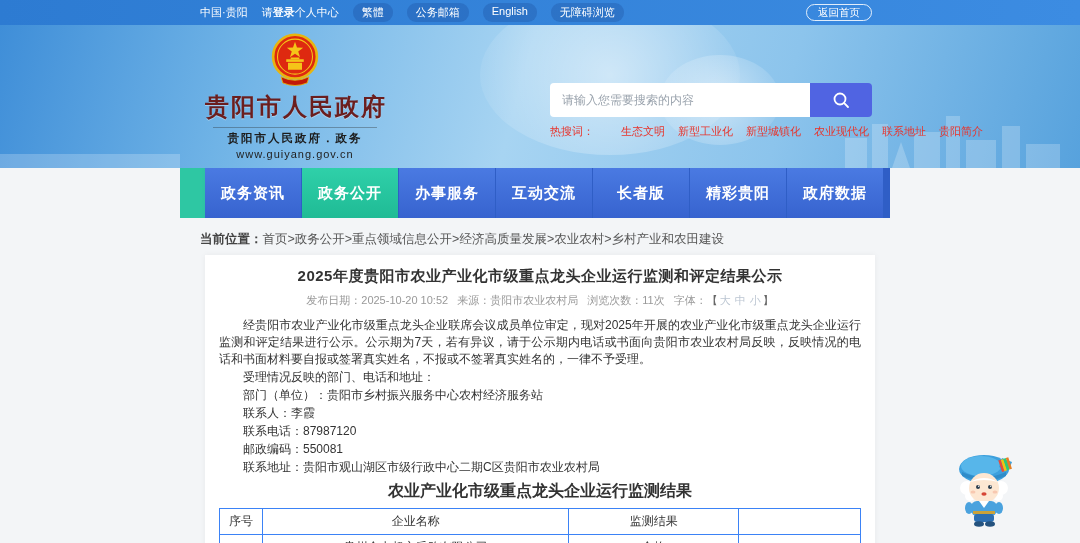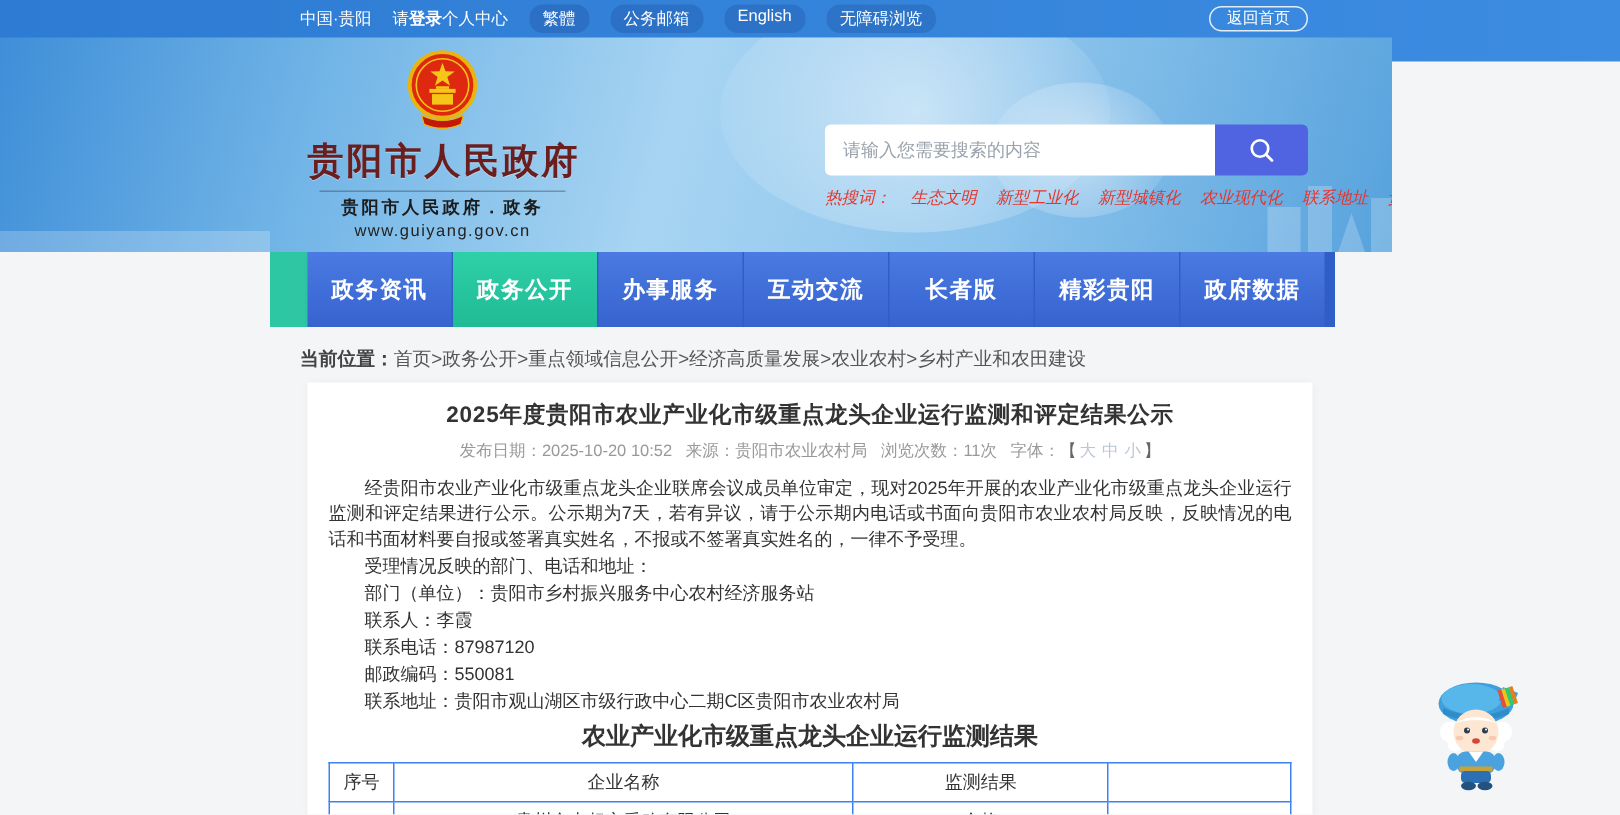--- a/index.html
+++ b/index.html
@@ -13,21 +13,21 @@
   .topbar-inner { position:absolute; left:200px; width:680px; height:25px;
     display:flex; align-items:center; gap:14px; color:#fff; font-size:11px; }
   .topbar-inner a { color:#fff; text-decoration:none; white-space:nowrap; cursor:pointer; }
   .tb-pill { background:rgba(10,40,110,0.18); border-radius:9px; padding:2px 9px; }
   .tb-bold { font-weight:bold; }
   .home-btn { position:absolute; right:208px; top:4px; height:17px; line-height:15px;
     border:1px solid rgba(255,255,255,0.85); border-radius:9px; padding:0 11px;
     color:#fff; font-size:10.5px; cursor:pointer; }
 
   
-  .header { position:absolute; top:25px; left:0; width:928px; height:143px;
+  .header { position:absolute; top:25px; left:0; width:1080px; height:143px;
     background:linear-gradient(105deg,#3f8ed8 0%,#6fb3e6 22%,#a7d4f2 48%,#8cc4ec 72%,#57a2dd 100%);
     overflow:hidden; }
   .glow { position:absolute; border-radius:50%; background:radial-gradient(circle,rgba(255,255,255,0.5),rgba(255,255,255,0)); }
   .city { position:absolute; bottom:0; background:rgba(255,255,255,0.22); }
   .city.t { width:0; height:0; background:none; border-left:9px solid transparent; border-right:9px solid transparent; border-bottom:26px solid rgba(255,255,255,0.22); }
 
   .logo-wrap { position:absolute; left:205px; top:8px; width:180px; text-align:center; }
   .emblem { display:block; margin:0 auto; }
   .site-title { font-size:24px; font-weight:bold; color:#6b1e1e; letter-spacing:2px;
     white-space:nowrap; margin-top:2px; text-shadow:0 1px 0 rgba(255,255,255,0.35); }
@@ -36,21 +36,21 @@
   .site-url { font-size:11px; color:#222; letter-spacing:1px; margin-top:2px; }
 
   .search-zone { position:absolute; left:550px; top:58px; width:322px; }
   .search-row { display:flex; width:322px; height:34px; }
   .search-input { flex:1; height:34px; border:none; outline:none; background:#fff;
     border-radius:4px 0 0 4px; padding:0 12px; font-size:12px; color:#333;
     font-family:"Liberation Sans","DejaVu Sans",sans-serif; }
   .search-input::placeholder { color:#9aa3ad; }
   .search-btn { width:62px; height:34px; border:none; background:#5064e2; border-radius:0 4px 4px 0;
     cursor:pointer; display:flex; align-items:center; justify-content:center; }
-  .hot-row { margin-top:7px; font-size:11px; color:#e7342c; display:flex; gap:13px; white-space:nowrap;font-style:italic; }
+  .hot-row { margin-top:7px; font-size:11px; color:#e7342c; display:flex; gap:27px; white-space:nowrap; }
   .hot-row span { cursor:pointer; }
 
   
   .nav-strip { position:absolute; top:168px; left:180px; width:710px; height:50px;
     background:linear-gradient(90deg,#2ec7a3 0%,#2ec7a3 3%,#2f5ec6 12%,#2f5ec6 100%); }
   .nav-items { position:absolute; left:25px; top:0; display:flex; height:50px; }
   .nav-item { width:96px; height:50px; margin-right:1px; display:flex; align-items:center; justify-content:center;
     background:linear-gradient(180deg,#4a7ae2,#3763cf); color:#fff; font-size:15px; font-weight:bold;
     letter-spacing:1px; cursor:pointer; white-space:nowrap; }
   .nav-item.active { background:linear-gradient(180deg,#2fd0a9,#1fbb95); }

